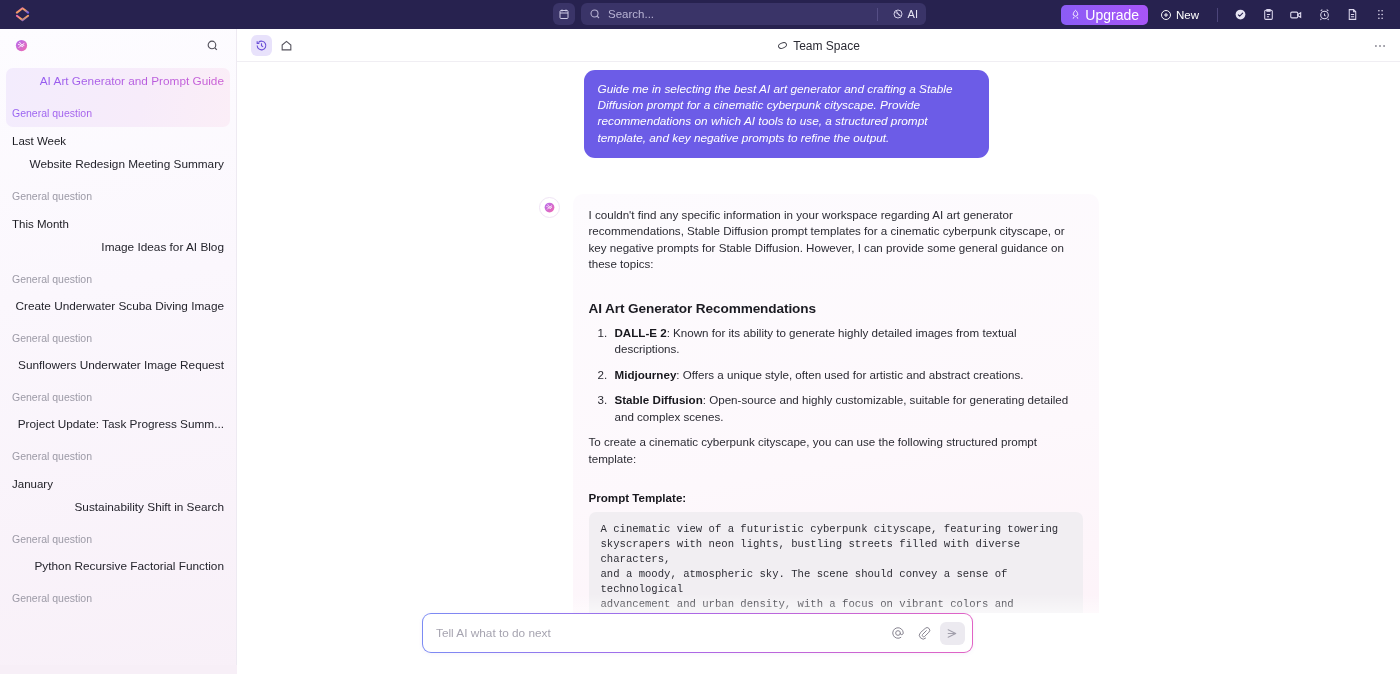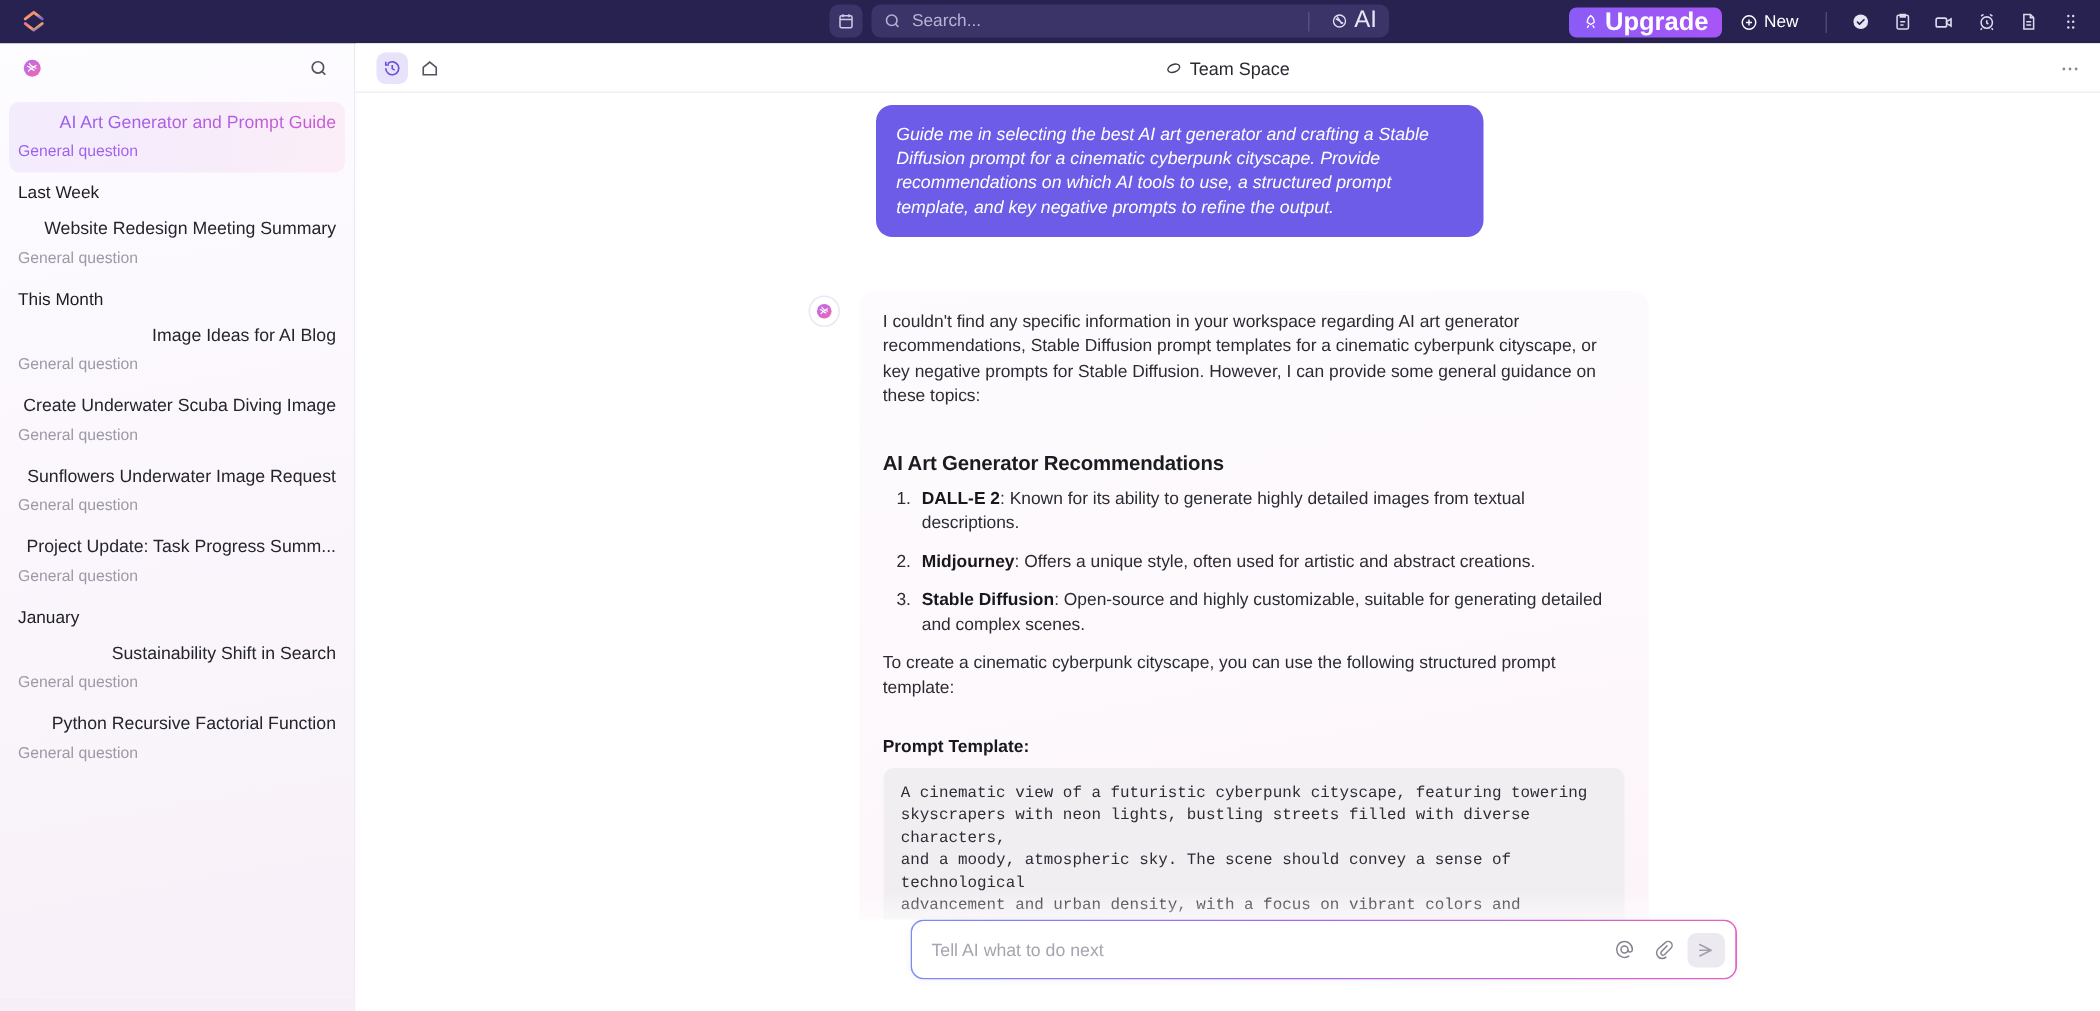--- a/index.html
+++ b/index.html
@@ -41,33 +41,33 @@
   }
   #search-input-text {
     font-size: 11.5px; color: #b8b3d4; flex: 1;
     white-space: nowrap; overflow: hidden;
   }
   #ai-divider { width: 1px; height: 13px; background: #554e85; }
   #ai-chip {
     display: flex; align-items: center; gap: 4px;
     padding-left: 7px; cursor: pointer;
   }
-  #ai-chip-label { font-size: 16px; color: #e8e6f4; font-weight: 400; }
+  #ai-chip-label { font-size: 11px; color: #e8e6f4; font-weight: 400; }
 
   #topbar-right {
     position: absolute; right: 8px; top: 0; height: 29px;
     display: flex; align-items: center; gap: 4px;
   }
   #upgrade-btn {
     height: 20px; border-radius: 5px;
     background: linear-gradient(90deg,#8b5cf6,#a855f7);
     display: flex; align-items: center; gap: 4px;
     padding: 0 9px; cursor: pointer;
   }
-  #upgrade-label { font-size: 17px; color: #fff; font-weight: 700; }
+  #upgrade-label { font-size: 14px; color: #fff; font-weight: 400; }
   #new-btn {
     display: flex; align-items: center; gap: 4px;
     padding: 0 8px; height: 20px; cursor: pointer;
   }
   #new-label { font-size: 11.5px; color: #ffffff; font-weight: 500; }
   #tb-divider { width: 1px; height: 14px; background: #4c457a; margin: 0 6px; }
   .tb-icon-btn {
     width: 24px; height: 24px;
     display: flex; align-items: center; justify-content: center;
     cursor: pointer; border-radius: 4px;
@@ -97,21 +97,21 @@
   }
   .side-item {
     margin: 0 6px; padding: 6px 6px 7px 6px;
     border-radius: 7px; cursor: pointer;
   }
   .side-item-title {
     font-size: 11.8px; color: #24242c; line-height: 15px;
     white-space: nowrap; overflow: hidden; text-overflow: ellipsis; text-align: right;
   }
   .side-item-sub {
-    font-size: 10.5px; color: #9c9aa6; line-height: 14px; margin-top: 5px;
+    font-size: 10.5px; color: #9c9aa6; line-height: 14px; margin-top: 17px;
   }
   .side-item.active {
     background: linear-gradient(100deg, #f3ecfd 0%, #f7ecfa 60%, #fbeef7 100%);
   }
   .side-item.active .side-item-title {
     background: linear-gradient(90deg,#8b5cf6 0%, #b45ce0 55%, #c95bd4 100%);
     -webkit-background-clip: text; background-clip: text; color: transparent;
     font-weight: 400;
   }
   .side-item.active .side-item-sub {
@@ -207,21 +207,21 @@
   #conv-fade {
     position: absolute; left: 0; bottom: 0; width: 1163px; height: 48px;
     background: linear-gradient(180deg, rgba(255,255,255,0) 0%, #ffffff 72%);
     pointer-events: none;
   }
 
   
   #composer-wrap {
     position: absolute; left: 0; bottom: 0;
     width: 921px; height: 61px; background: #ffffff;
-    display: flex; align-items: flex-start; justify-content: flex-end;
+    display: flex; align-items: flex-start; justify-content: center;
   }
   #composer {
     width: 551px; height: 40px; border-radius: 9px;
     background: #ffffff; padding: 1.5px;
     background-image: linear-gradient(#fff,#fff),
       linear-gradient(100deg,#7b8cf4 0%, #a868e8 45%, #e263c4 100%);
     background-origin: border-box; background-clip: padding-box, border-box;
     border: 1.5px solid transparent;
     display: flex; align-items: center; padding-left: 13px; padding-right: 7px;
     box-shadow: 0 1px 4px rgba(120,80,200,.07);

